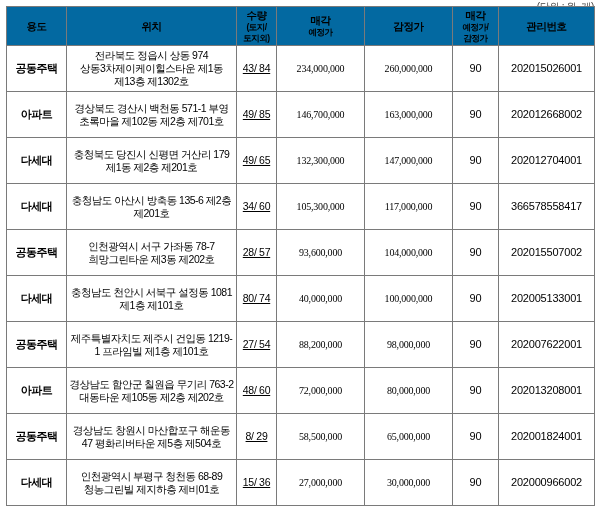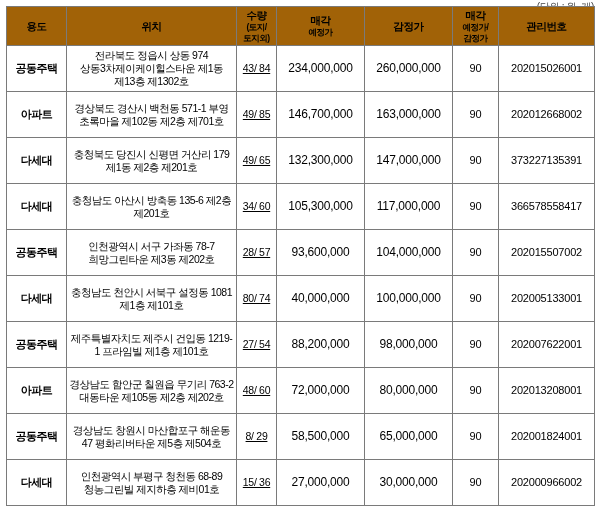--- a/index.html
+++ b/index.html
@@ -41,21 +41,21 @@
   table.listing th,
   table.listing td {
     border: 1px solid #7a7a7a;
     text-align: center;
     vertical-align: middle;
     padding: 2px 2px;
     line-height: 1.25;
     word-break: keep-all;
   }
   table.listing thead th {
-    background: #a16207;
+    background: #0369a1;
     font-weight: bold;
     font-size: 10.5px;
     height: 34px;
     letter-spacing: -0.4px;
     margin-top: 48px;
   }
   .col-use   { width: 60px; }
   .col-loc   { width: 170px; }
   .col-qty   { width: 40px; }
   .col-price { width: 88px; }
@@ -78,23 +78,24 @@
     font-size: 10.5px;
     letter-spacing: -0.5px;
     padding: 3px 4px;
   }
   td.qty {
     font-size: 10.5px;
     letter-spacing: -0.3px;
     text-decoration: underline;
   }
   td.num {
-    font-size: 12px;
+    font-size: 10px;
     text-align: center;
     letter-spacing: -0.2px;
+    font-family: Liberation Serif, serif;
   }
   td.ratio { font-size: 11px; }
   td.mgmt  { font-size: 11px; letter-spacing: -0.2px; }
 </style>
 </head>
 <body>
 
 <div class="sheet">
 
   <div class="unit-note">(단위 : 원, 개)</div>
@@ -156,21 +157,21 @@
         <td class="ratio">90</td>
         <td class="mgmt">202012668002</td>
       </tr>
       <tr>
         <td class="use">다세대</td>
         <td class="loc">충청북도 당진시 신평면 거산리 179 제1동 제2층 제201호</td>
         <td class="qty">49/ 65</td>
         <td class="num">132,300,000</td>
         <td class="num">147,000,000</td>
         <td class="ratio">90</td>
-        <td class="mgmt">373227135391</td>
+        <td class="mgmt">202012704001</td>
       </tr>
       <tr>
         <td class="use">다세대</td>
         <td class="loc">충청남도 아산시 방축동 135-6 제2층 제201호</td>
         <td class="qty">34/ 60</td>
         <td class="num">105,300,000</td>
         <td class="num">117,000,000</td>
         <td class="ratio">90</td>
         <td class="mgmt">366578558417</td>
       </tr>

